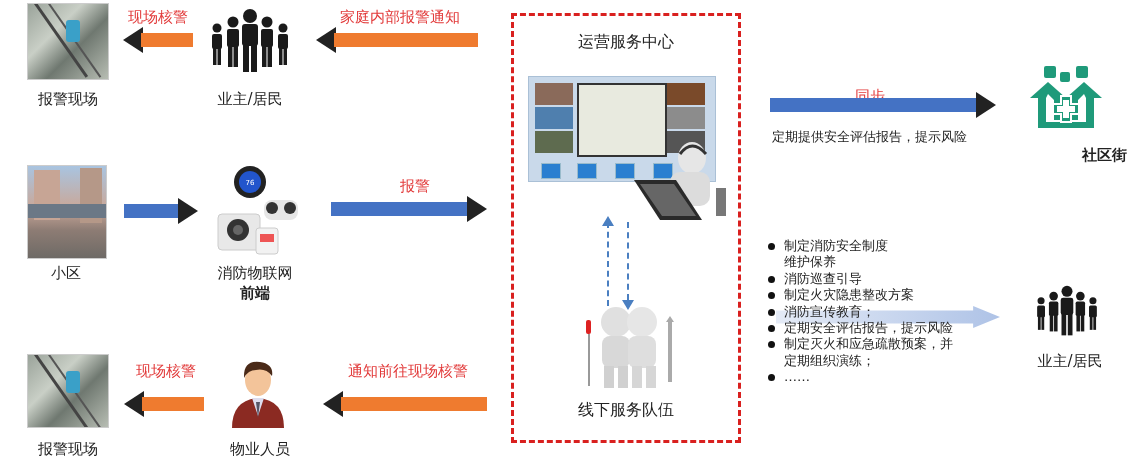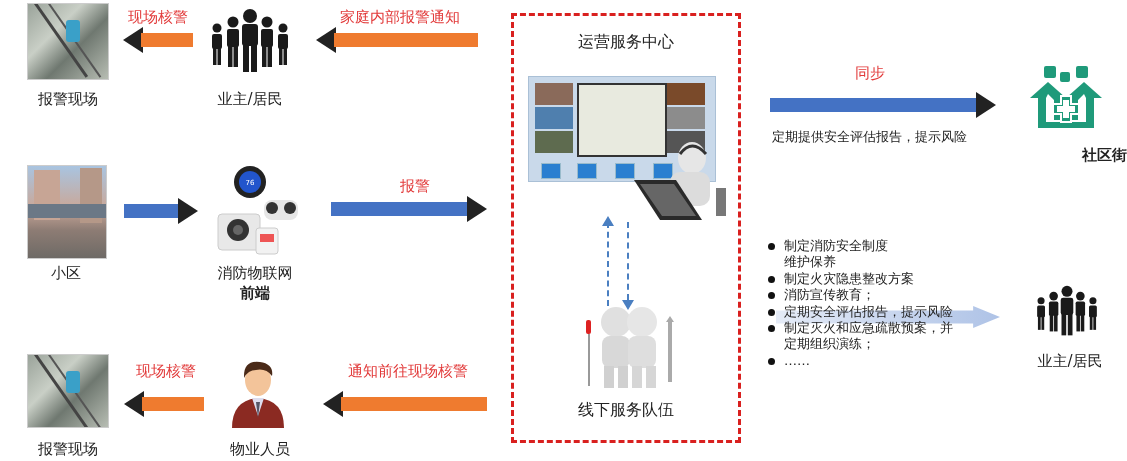--- a/index.html
+++ b/index.html
@@ -191,21 +191,21 @@
   <rect x="26" y="66" width="10" height="22" fill="#d0d0d0"></rect>
     <rect x="40" y="66" width="10" height="22" fill="#d0d0d0"></rect>
   <rect x="54" y="66" width="10" height="22" fill="#d6d6d6"></rect>
     <rect x="68" y="66" width="10" height="22" fill="#d6d6d6"></rect>
   <rect x="8" y="20" width="5" height="14" rx="2" fill="#d22"></rect>
     <rect x="10" y="34" width="2" height="52" fill="#999"></rect>
   <path d="M88 22 l4 -6 l4 6 l-2 0 l0 60 l-4 0 l0 -60 z" fill="#aaa"></path>
 </svg>
 <div class="abs label" style="left:520px;top:400px;width:212px;font-size:16px;">线下服务队伍</div>
 
-<div class="abs red-label" style="left:830px;top:64px;width:80px;">同步</div>
+<div class="abs red-label" style="left:830px;top:87px;width:80px;">同步</div>
 <div class="arrow right blue" style="left:770px;top:98px;width:226px;">
   <div class="shaft"></div>
     <div class="head"></div>
 </div>
 <div class="abs" style="left:772px;top:128px;font-size:13px;color:#222;white-space:nowrap;">定期提供安全评估报告，提示风险</div>
 
 <svg class="abs" style="left:1030px;top:64px;" width="72" height="66" viewBox="0 0 72 66">
   <g fill="#1f9a7a">
     <rect x="14" y="2" width="12" height="12" rx="2"></rect>
       <rect x="30" y="8" width="10" height="10" rx="2"></rect>
@@ -220,20 +220,24 @@
 
 <div class="abs" style="left:776px;top:306px;width:224px;height:22px;background:linear-gradient(90deg, rgba(180,198,231,0.35), rgba(160,184,226,0.85));clip-path:polygon(0 20%,88% 20%,88% 0,100% 50%,88% 100%,88% 80%,0 80%);"></div>
 
 <div class="bullets">
   <div class="item">
       <span class="dot"></span>
       <span>制定消防安全制度</span>
     </div>
   <div class="item cont">
       <span>维护保养</span>
+    </div>
+  <div class="item">
+      <span class="dot"></span>
+      <span>消防巡查引导</span>
     </div>
   <div class="item">
       <span class="dot"></span>
       <span>制定火灾隐患整改方案</span>
     </div>
   <div class="item">
       <span class="dot"></span>
       <span>消防宣传教育；</span>
     </div>
   <div class="item">

